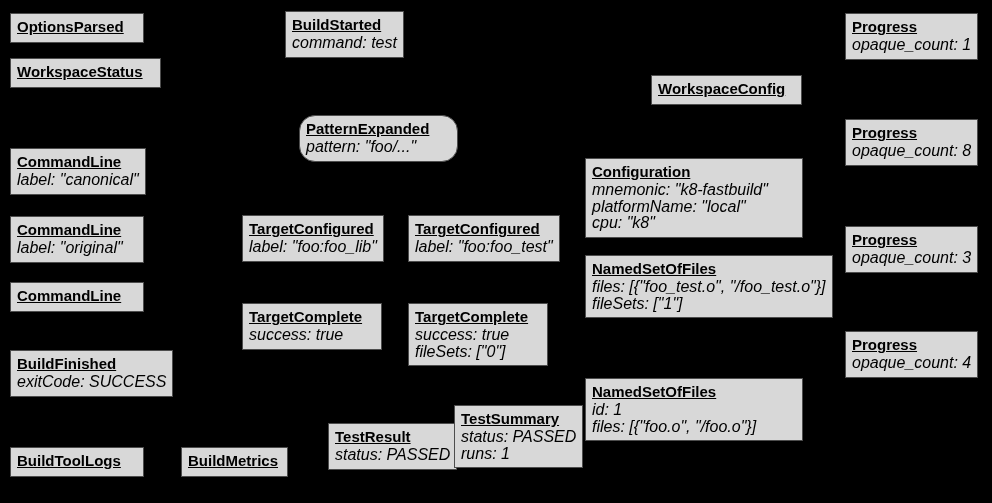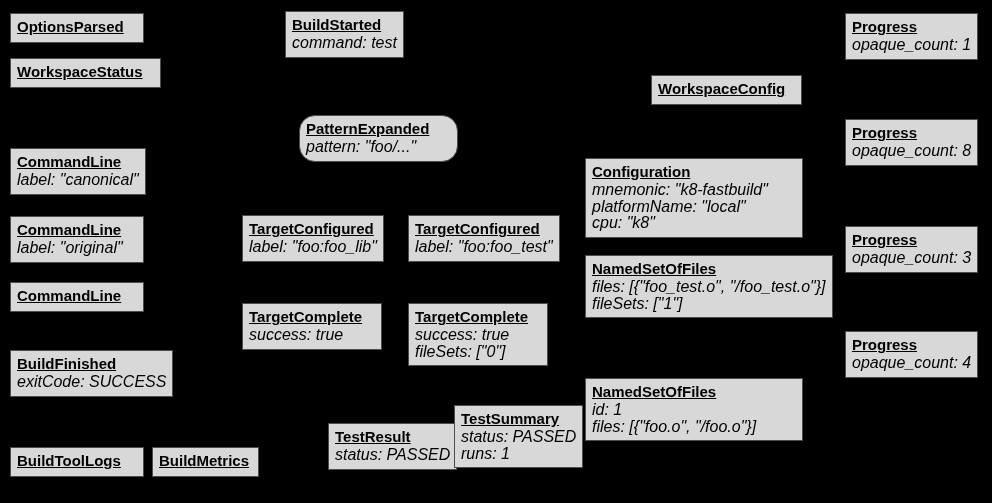--- a/index.html
+++ b/index.html
@@ -75,21 +75,21 @@
       <div class="title">
         <div>BuildFinished</div>
       </div>
       <div class="detail">exitCode: SUCCESS</div>
     </div>
     <div class="node" style="left: 10px; top: 447px; min-width: 134px;">
       <div class="title">
         <div>BuildToolLogs</div>
       </div>
     </div>
-    <div class="node" style="left: 152px; top: 447px; min-width: 107px;">
+    <div class="node" style="left: 181px; top: 447px; min-width: 107px;">
       <div class="title">
         <div>BuildMetrics</div>
       </div>
     </div>
     <div class="node" style="left: 285px; top: 11px; min-width: 107px;">
       <div class="title">
         <div>BuildStarted</div>
       </div>
       <div class="detail">command: test</div>
     </div>

